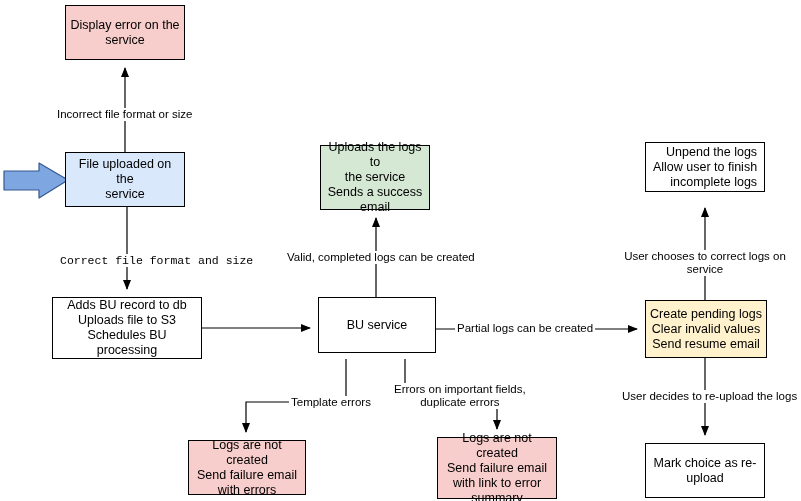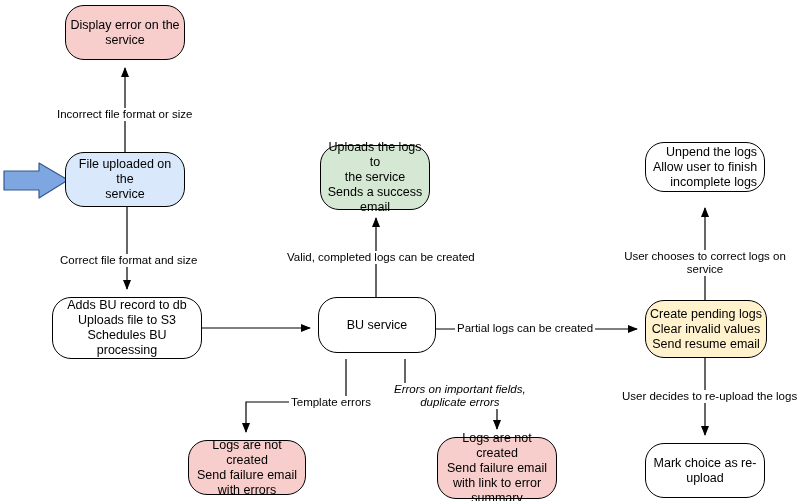--- a/index.html
+++ b/index.html
@@ -22,21 +22,21 @@
     left: 0;
     top: 0;
     width: 801px;
     height: 501px;
     pointer-events: none;
   }
   .node {
     position: absolute;
     box-sizing: border-box;
     border: 1px solid #000000;
-    border-radius: 19px;
+    border-radius: 0;
     display: flex;
     align-items: center;
     justify-content: center;
     text-align: center;
     font-size: 12.5px;
     line-height: 15px;
     color: #000000;
     white-space: pre-line;
     padding: 2px 4px;
     background: #ffffff;
@@ -157,28 +157,28 @@
 Send resume email</span>
   </div>
 
   <div class="node" style="left:645px; top:443px; width:120px; height:55px; background:#ffffff;">
     <span>Mark choice as re-
 upload</span>
   </div>
 
   <div class="edge-label" style="left:55px; top:108px;">Incorrect file format or size</div>
 
-  <div class="edge-label" style="left:58px; top:254px;">Correct file format and size</div>
+  <div class="edge-label" style="left:58px; top:254px;font-family:Liberation Mono, monospace;">Correct file format and size</div>
 
   <div class="edge-label" style="left:285px; top:251px;">Valid, completed logs can be created</div>
 
   <div class="edge-label" style="left:455px; top:322px;">Partial logs can be created</div>
 
   <div class="edge-label" style="left:289px; top:396px;">Template errors</div>
 
-  <div class="edge-label" style="left:392px; top:383px; text-align:center;font-style:italic;">Errors on important fields,
+  <div class="edge-label" style="left:392px; top:383px; text-align:center;">Errors on important fields,
 duplicate errors</div>
 
   <div class="edge-label" style="left:620px; top:390px;">User decides to re-upload the logs</div>
 
   <div class="edge-label" style="left:609px; top:250px;">User chooses to correct logs on service</div>
 
 </div>
 
 </body></html>

